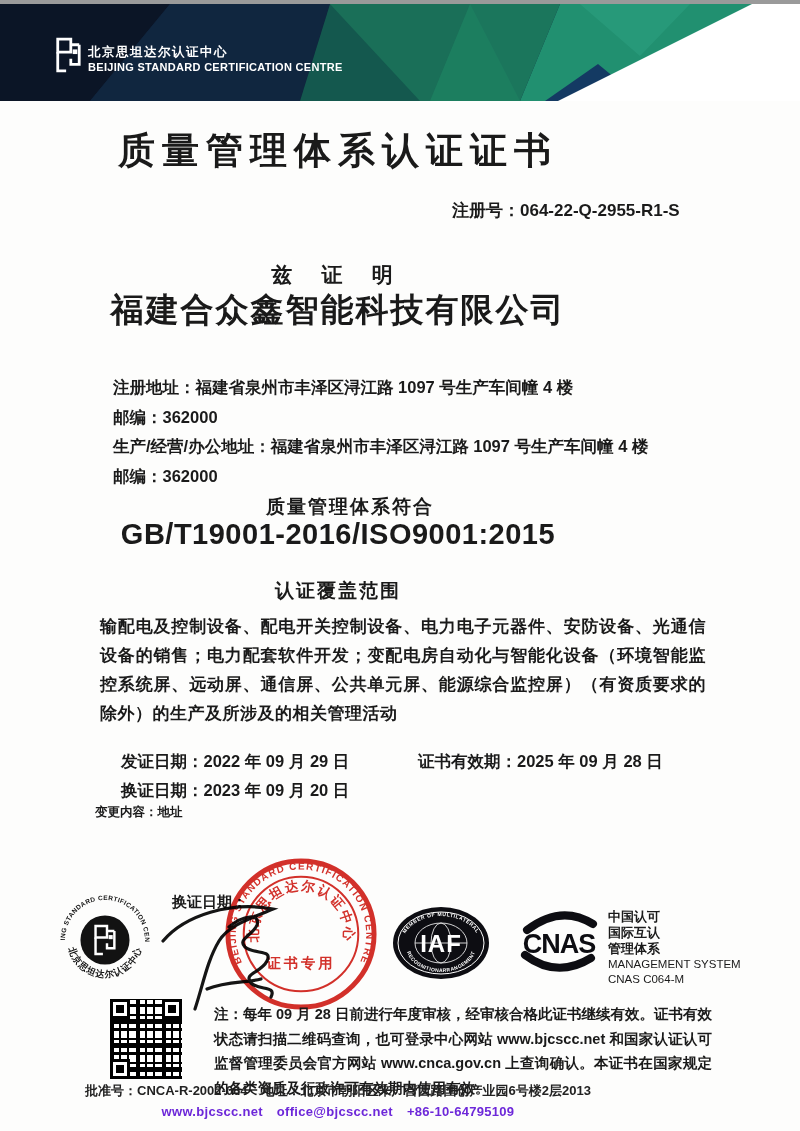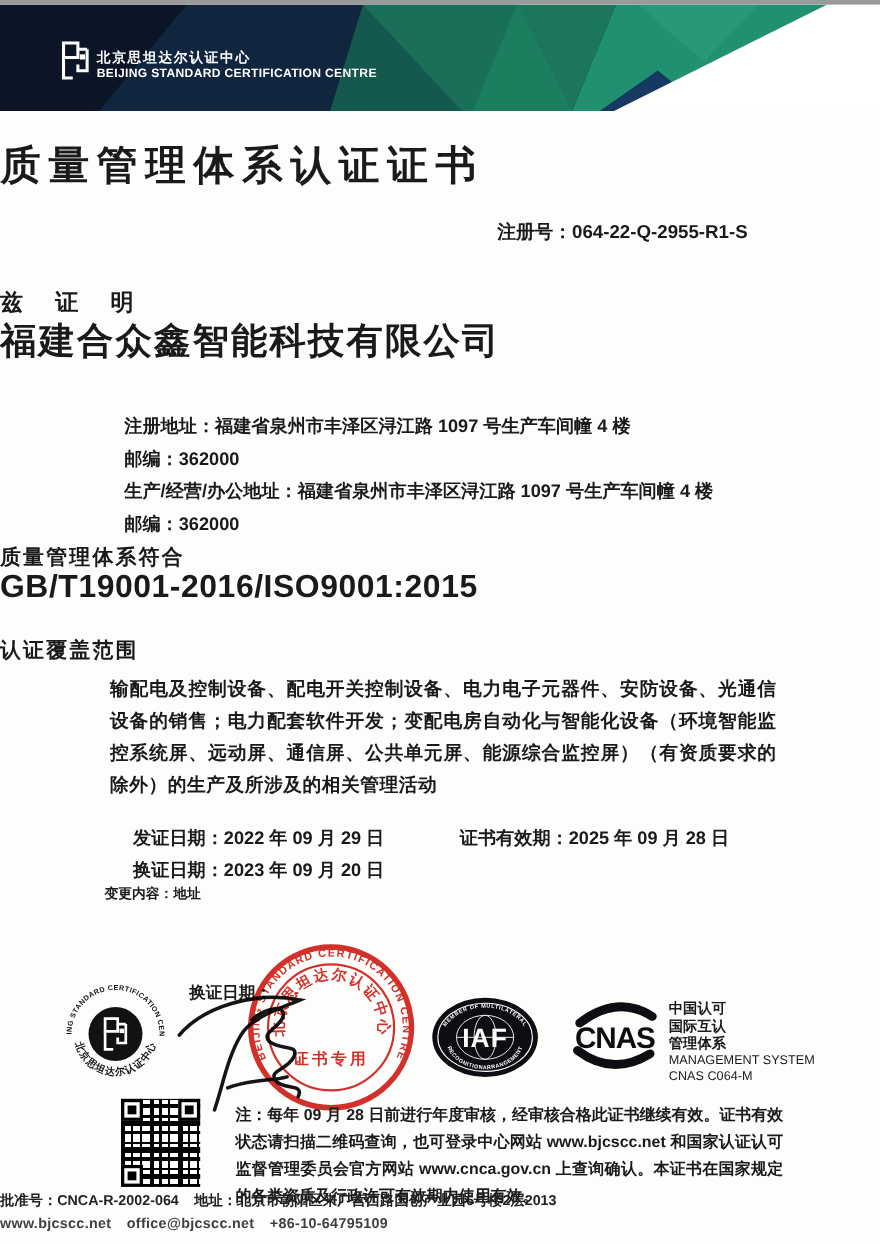--- a/index.html
+++ b/index.html
@@ -1,37 +1,37 @@
 <!DOCTYPE html>
 <html><head>
 <meta charset="utf-8">
 <style>
   html,body{margin:0;padding:0;background:#9a9a9a;}
   .page{position:relative;width:800px;height:1131px;margin:4px auto;background:#fdfdfc;
         font-family:"Liberation Sans","DejaVu Sans",sans-serif;color:#1a1a1a;overflow:hidden;}
   .abs{position:absolute;}
-  .ctr{left:0;width:676px;}
+  .ctr{left:0;width:676px;text-align:center;}
   .nw{white-space:nowrap;}
 
   
   .hdr{left:0;top:0;width:800px;height:97px;}
   .hdr-logo{left:54px;top:30px;width:28px;height:42px;color:#fff;}
   .hdr-zh{left:88px;top:40px;color:#fff;font-size:12.5px;font-weight:bold;letter-spacing:1.5px;}
   .hdr-en{left:88px;top:57px;color:#fff;font-size:11px;font-weight:bold;letter-spacing:.3px;}
 
   .title{top:122px;font-size:37px;font-weight:bold;letter-spacing:7px;}
   .regno{left:452px;top:195px;font-size:17px;font-weight:bold;}
   .certify{top:257px;font-size:21px;font-weight:600;letter-spacing:12px;
            font-family:"Liberation Serif","DejaVu Serif",serif;}
   .company{top:284px;font-size:33px;font-weight:bold;letter-spacing:2px;}
   .creditcode{left:388px;top:342px;font-size:17px;font-weight:bold;}
   .addr{font-size:16.5px;font-weight:bold;}
   .a1{left:113px;top:373px;} .a2{left:113px;top:403px;}
   .a3{left:113px;top:432px;} .a4{left:113px;top:462px;}
-  .conform{top:490px;font-size:19px;font-weight:bold;letter-spacing:2px;}
+  .conform{top:490px;font-size:19px;font-weight:bold;letter-spacing:2px;padding-left:12px;}
   .gbt{top:514px;font-size:29px;font-weight:bold;letter-spacing:.5px;}
   .scopehead{top:574px;font-size:19px;font-weight:bold;letter-spacing:2px;}
   .scope{left:100px;top:608px;width:606px;font-size:17px;font-weight:bold;
          line-height:29px;text-align:justify;letter-spacing:.5px;}
   .dt{font-size:16.5px;font-weight:bold;}
   .d1{left:121px;top:747px;} .d2{left:418px;top:747px;} .d3{left:121px;top:776px;}
   .d4{left:95px;top:800px;font-size:12.5px;font-weight:bold;}
   .signlabel{left:172px;top:889px;font-size:15px;font-weight:bold;}
 
   .sealblk{left:55px;top:885px;}
@@ -47,21 +47,21 @@
       background-image:
         repeating-linear-gradient(90deg,#000 0 4px,transparent 4px 9px,#000 9px 11px,transparent 11px 17px,#000 17px 19px,transparent 19px 26px),
         repeating-linear-gradient(0deg,#000 0 3px,#fff 3px 7px,#000 7px 12px,#fff 12px 15px,#000 15px 17px,#fff 17px 24px);}
   .qr .fp{position:absolute;width:20px;height:20px;border:3px solid #000;background:#fff;box-sizing:border-box;}
   .qr .fp::after{content:"";position:absolute;left:3px;top:3px;width:8px;height:8px;background:#000;}
   .fp-tl{left:0;top:0;} .fp-tr{right:0;top:0;} .fp-bl{left:0;bottom:0;}
 
   .note{left:214px;top:998px;width:498px;font-size:14.5px;font-weight:bold;
         line-height:24.5px;text-align:justify;}
   .f1{top:1078px;font-size:13px;font-weight:bold;color:#222;}
-  .f2{top:1100px;font-size:13px;font-weight:bold;color:#404040;letter-spacing:.3px;}
+  .f2{top:1100px;font-size:13px;font-weight:bold;color:#6d28d9;letter-spacing:.3px;}
   .gap{display:inline-block;width:14px;}
 </style>
 </head>
 <body>
 
 <div class="page">
 
   <svg class="abs hdr" width="800" height="97" viewBox="0 0 800 97" preserveAspectRatio="none">
     <defs>
       <symbol id="bsc-glyph" viewBox="0 0 30 40">

